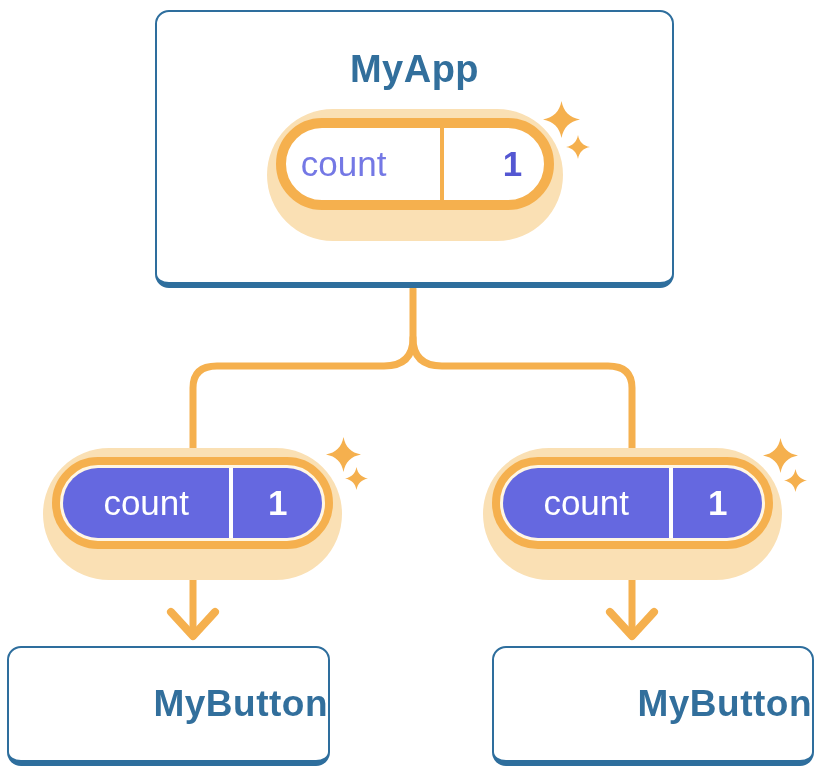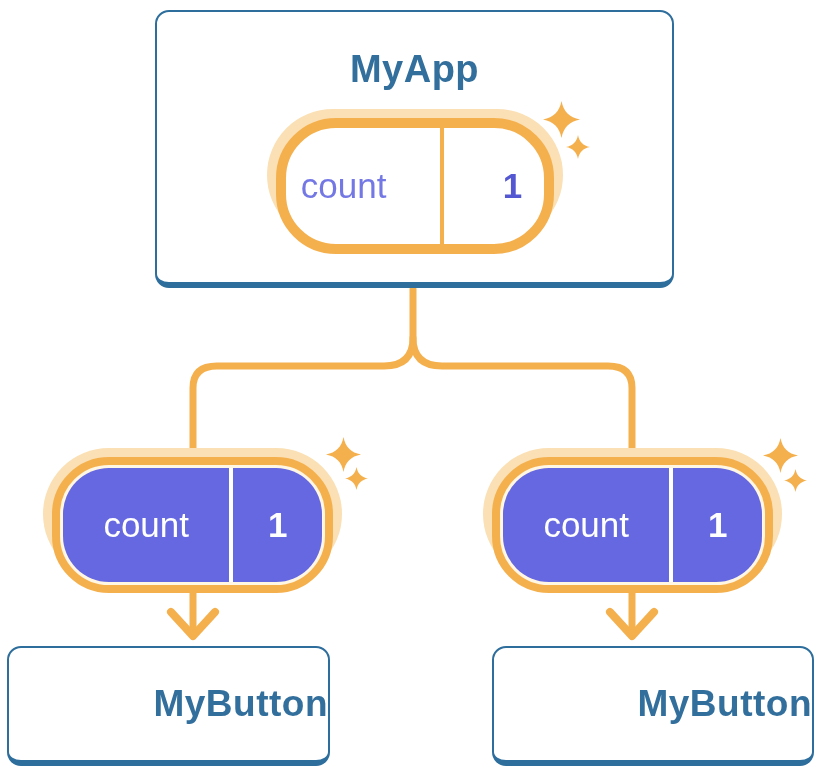--- a/index.html
+++ b/index.html
@@ -25,21 +25,21 @@
   .child-card{display:flex;align-items:center;justify-content:flex-end;}
   .child-card .card-title{font-size:37px;}
   .child-left{left:7px;top:646px;width:323px;height:120px;}
   .child-right{left:492px;top:646px;width:322px;height:120px;}
   
   .pill-glow{
     position:absolute;z-index:2;box-sizing:border-box;
     background:var(--glow);border-radius:70px;padding:9px;
   }
   .pill-ring{
-    box-sizing:border-box;height:136px;border:10px solid var(--orange);
+    box-sizing:border-box;height:92px;border:10px solid var(--orange);
     border-radius:60px;background:#ffffff;display:flex;overflow:hidden;gap:38px;
   }
   .pill-root{left:50%;top:97px;transform:translateX(-50%);width:296px;height:132px;}
   .pill-root .seg{display:flex;align-items:center;justify-content:center;}
   .seg-label{flex:1.88;}
   .seg-value{flex:1;}
   .pill-root .seg-label{color:var(--purple_label);font-size:35px;font-weight:400;}
   .pill-root .seg-value{color:var(--purple_value);font-size:35px;font-weight:700;}
   .pill-root .divider{width:4px;background:var(--orange);}
   

